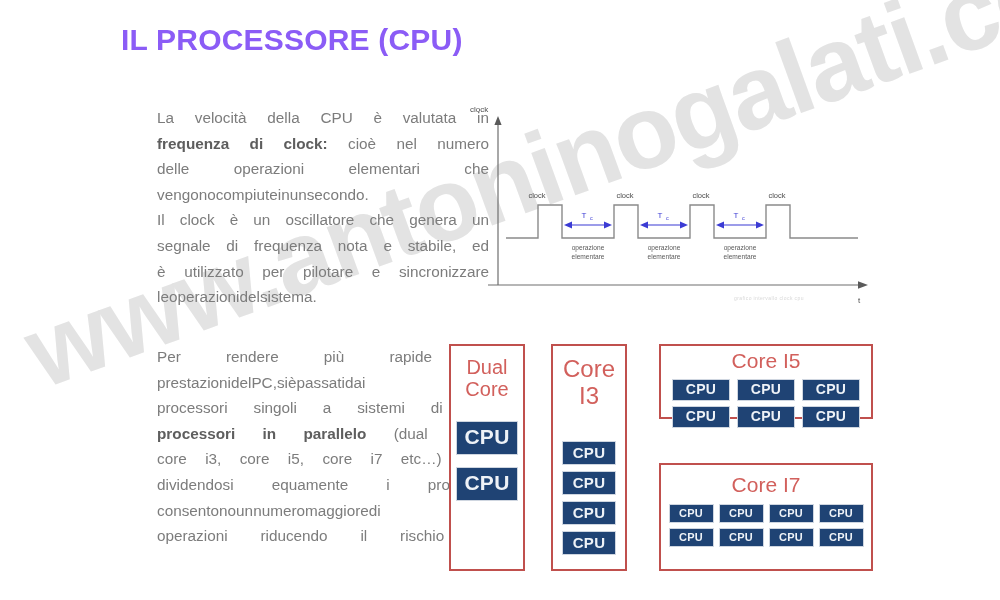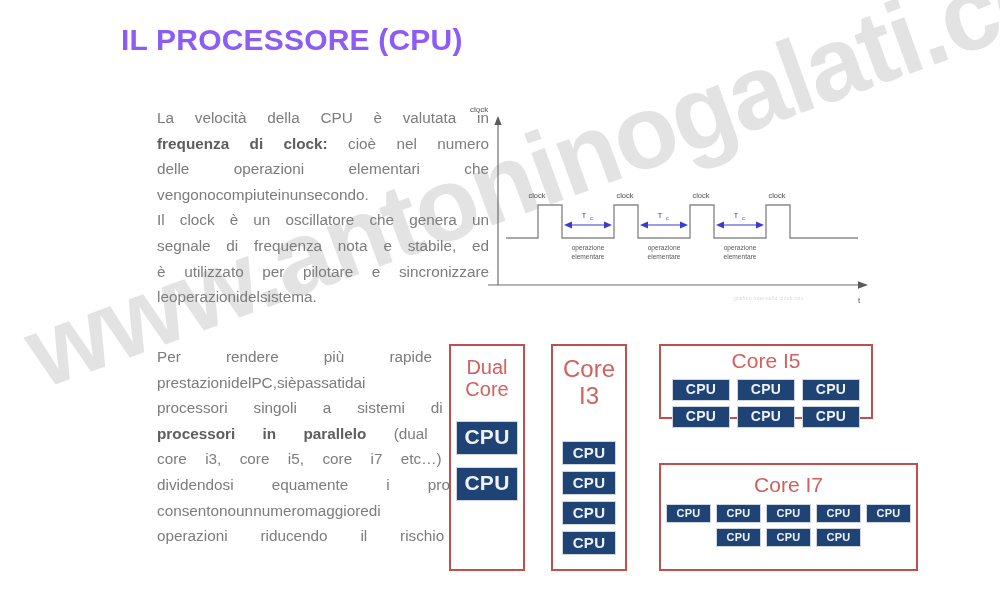--- a/index.html
+++ b/index.html
@@ -109,21 +109,21 @@
   #panel-i3 .cpu-chip { font-size: 15px; padding: 2px 0 3px; margin: 6px 9px 0; }
   #panel-i3 .chip-1 { margin-top: 31px; }
 
   
   #panel-i5 { left: 659px; top: 344px; width: 214px; height: 75px; }
   #panel-i5 .core-title { font-size: 21px; margin-top: 3px; }
   #panel-i5 .grid { display: flex; flex-wrap: wrap; gap: 5px 7px; justify-content: center; margin-top: 6px; }
   #panel-i5 .cpu-chip { font-size: 14px; width: 58px; padding: 1px 0 3px; }
 
   
-  #panel-i7 { left: 659px; top: 463px; width: 259px; height: 108px; }
+  #panel-i7 { left: 659px; top: 463px; width: 214px; height: 108px; }
   #panel-i7 .core-title { font-size: 21px; margin-top: 8px; }
   #panel-i7 .grid { display: flex; flex-wrap: wrap; gap: 5px 5px; justify-content: center; margin-top: 7px; }
   #panel-i7 .cpu-chip { font-size: 11px; width: 45px; padding: 2px 0 3px; }
 </style>
 </head>
 <body>
 
 <div id="watermark">www.antoninogalati.com</div>
 
 <div id="page-title">IL PROCESSORE (CPU)</div>

